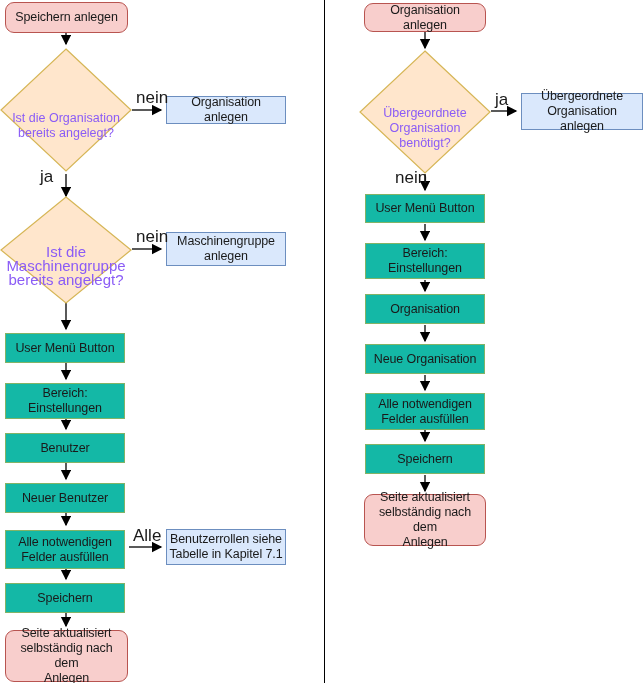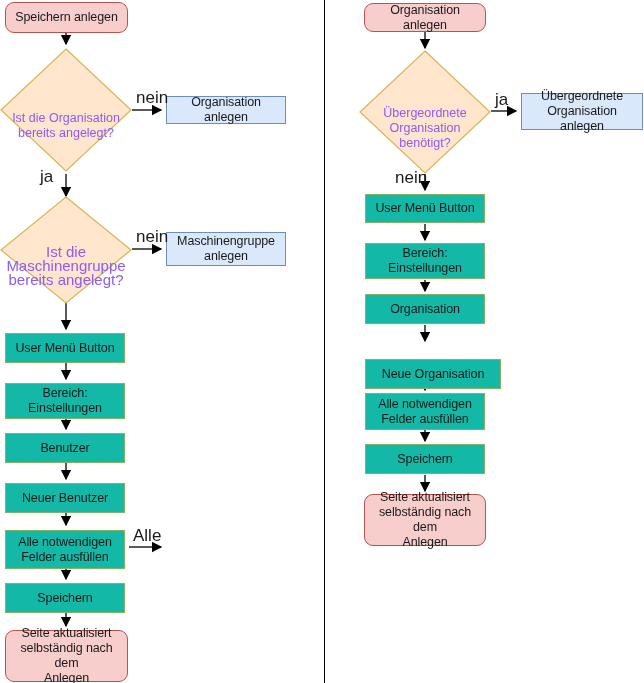--- a/index.html
+++ b/index.html
@@ -183,20 +183,22 @@
 
   <div class="node process" style="left:5px; top:483px; width:120px; height:30px;">Neuer Benutzer</div>
 
   <div class="node process" style="left:5px; top:433px; width:120px; height:30px;">Benutzer</div>
 
   <div class="node process" style="left:5px; top:530px; width:120px; height:39px;">Alle notwendigen
 Felder ausfüllen</div>
 
   <div class="edge-label" style="left:133px; top:529px;">Alle</div>
 
+  <div class="node note" style="left:166px; top:529px; width:120px; height:36px;">Benutzerrollen siehe
+Tabelle in Kapitel 7.1</div>
 
   <div class="node process" style="left:5px; top:583px; width:120px; height:30px;">Speichern</div>
 
   <div class="node start" style="left:5px; top:630px; width:123px; height:52px;">Seite aktualisiert
 selbständig nach dem
 Anlegen</div>
 
   <div class="divider" style="left:324px; top:0px; width:1.2px; height:683px;"></div>
 
   <div class="node start" style="left:364px; top:3px; width:122px; height:29px;">Organisation anlegen</div>
@@ -216,21 +218,21 @@
   <div class="node note" style="left:521px; top:93px; width:122px; height:37px;">Übergeordnete
 Organisation anlegen</div>
 
   <div class="node process" style="left:365px; top:194px; width:120px; height:29px;">User Menü Button</div>
 
   <div class="node process" style="left:365px; top:243px; width:120px; height:36px;">Bereich:
 Einstellungen</div>
 
   <div class="node process" style="left:365px; top:294px; width:120px; height:30px;">Organisation</div>
 
-  <div class="node process" style="left:365px; top:344px; width:136px; height:30px;margin-top:15px;">Neue Organisation</div>
+  <div class="node process" style="left:365px; top:344px; width:120px; height:30px;">Neue Organisation</div>
 
   <div class="node process" style="left:365px; top:393px; width:120px; height:37px;">Alle notwendigen
 Felder ausfüllen</div>
 
   <div class="node process" style="left:365px; top:444px; width:120px; height:30px;">Speichern</div>
 
   <div class="node start" style="left:364px; top:494px; width:122px; height:52px;">Seite aktualisiert
 selbständig nach dem
 Anlegen</div>
 

